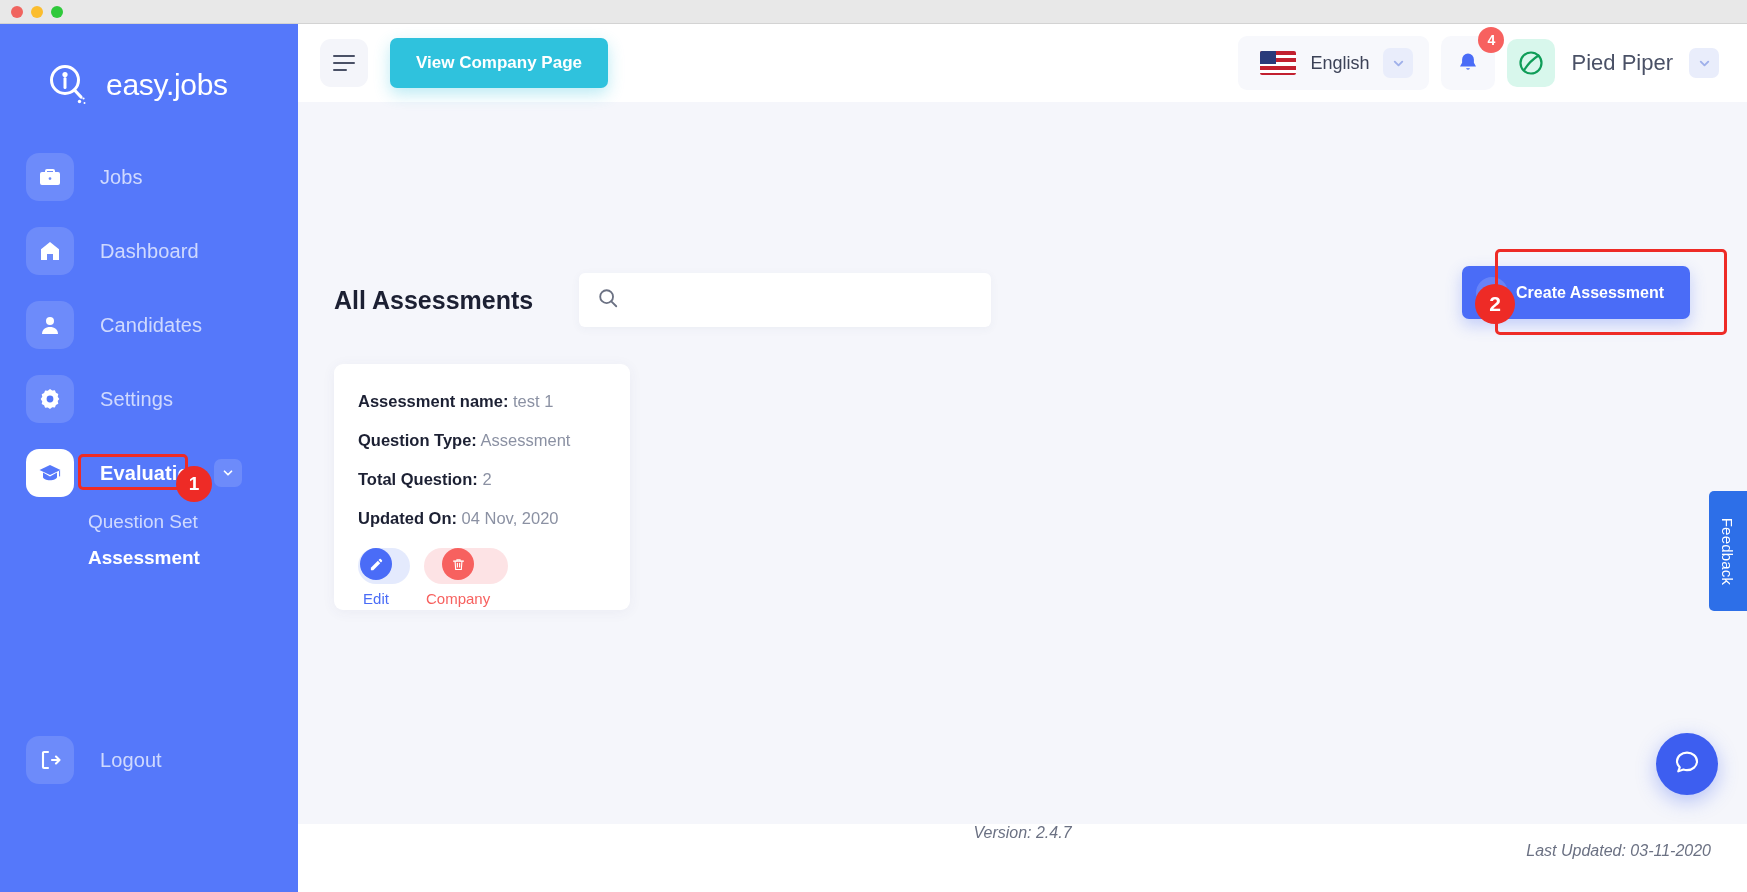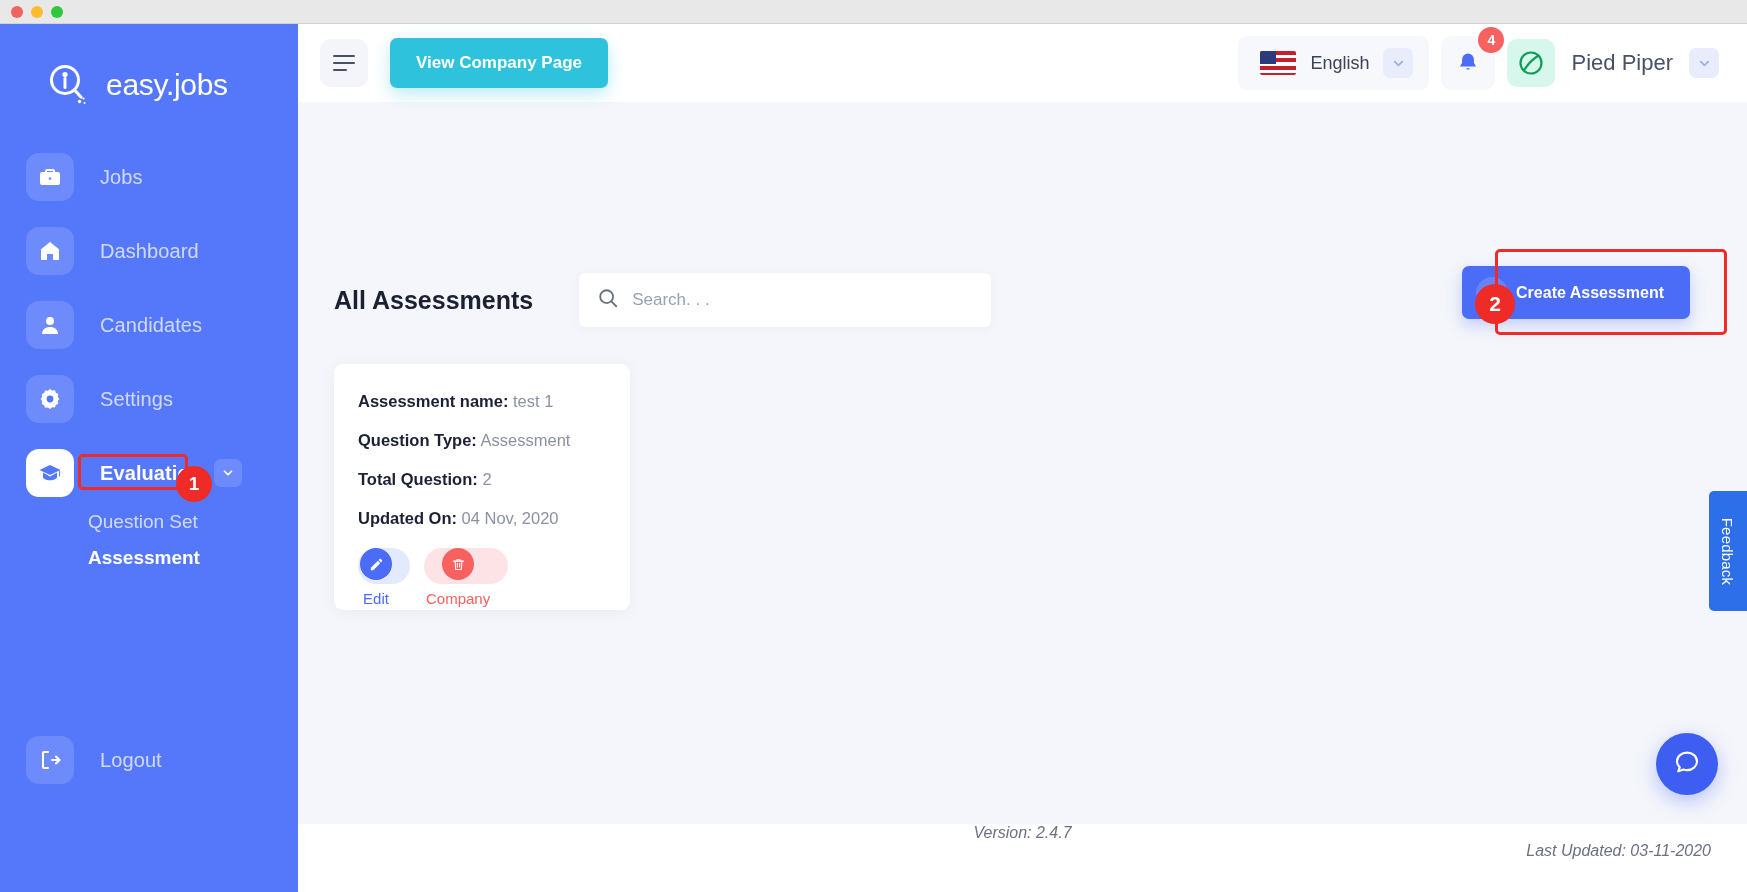--- a/index.html
+++ b/index.html
@@ -487,21 +487,20 @@
       <div class="list-head">
         <span class="page-title">All Assessments</span>
 
         <div class="search-wrap">
           <span>
             <svg viewBox="0 0 24 24" fill="none" stroke="#6b7183" stroke-width="2" stroke-linecap="round">
               <circle cx="10.5" cy="10.5" r="7"></circle>
               <path d="M15.6 15.6 21 21"></path>
             </svg>
           </span>
-          <input class="search-input" type="text" placeholder="Search. . ." style="">
         </div>
       </div>
 
       <button class="btn-create">
         <span class="plus-circle">+</span>
         <span>Create Assessment</span>
       </button>
 
       <div class="annot-box" style="left:1197px; top:147px; width:232px; height:86px;"></div>
       <div class="annot-badge" style="left:1177px; top:182px; width:40px; height:40px; font-size:21px;">2</div>

